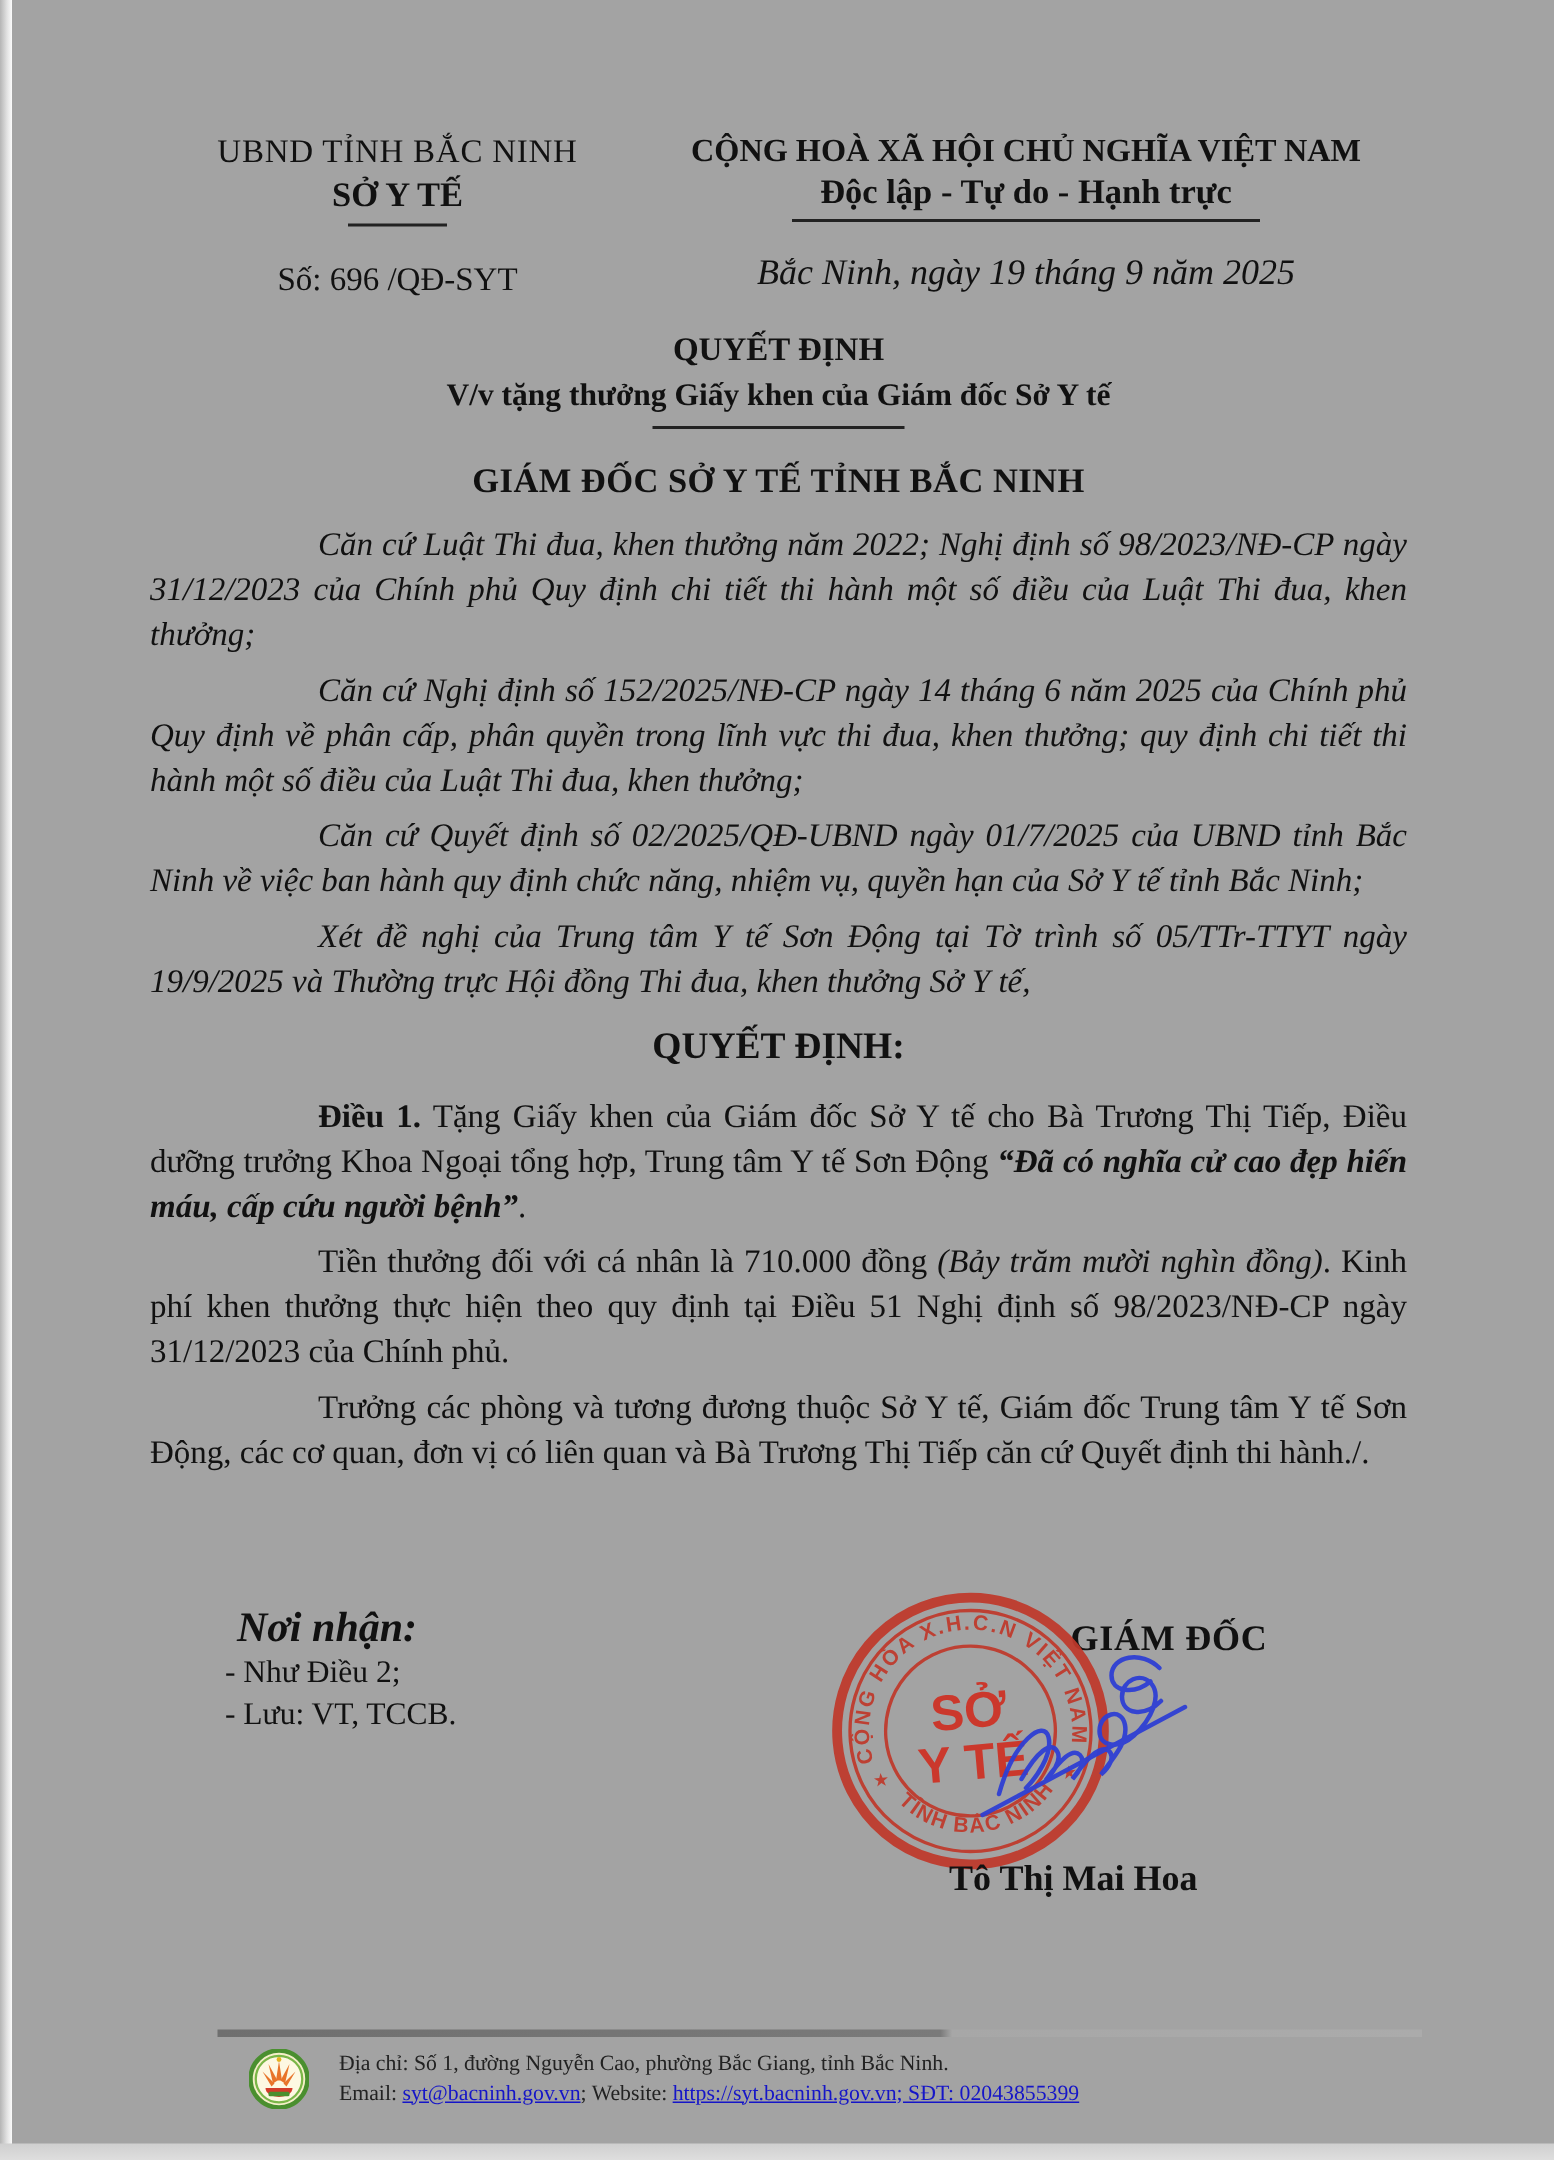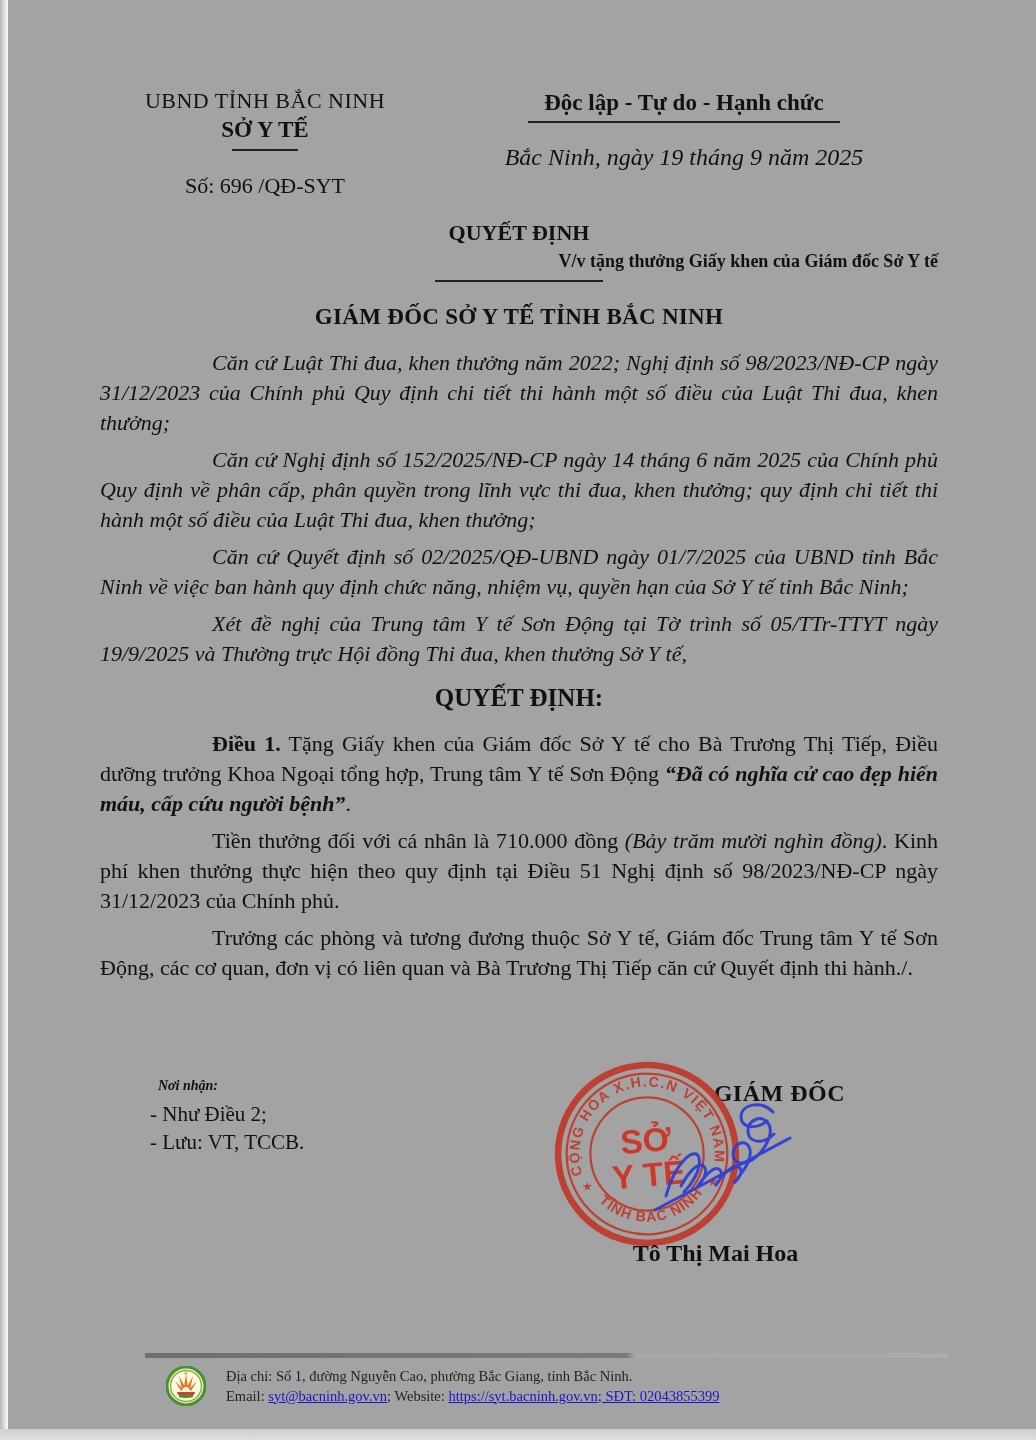--- a/index.html
+++ b/index.html
@@ -19,33 +19,33 @@
   .hdr-l1{font-size:22px;letter-spacing:.5px;}
   .hdr-l2{font-size:23px;font-weight:bold;margin-top:3px;}
   .hdr-rule-s{width:66px;height:2px;background:#222;margin:6px auto 0;}
   .hdr-rule-l{width:312px;height:2px;background:#222;margin:5px auto 0;}
   .doc-number{font-size:22px;margin-top:22px;}
   .motto{font-size:23px;font-weight:bold;margin-top:2px;}
   .dateline{font-size:24px;font-style:italic;margin-top:21px;}
   
   .titleblock{position:absolute;left:100px;top:220px;width:838px;text-align:center;}
   .t-main{font-size:22px;font-weight:bold;}
-  .t-sub{font-size:18px;font-weight:bold;margin-top:5px;text-align:right;}
+  .t-sub{font-size:21px;font-weight:bold;margin-top:5px;}
   .t-rule{width:168px;height:2px;background:#222;margin:8px auto 0;}
   .t-issuer{font-size:23px;font-weight:bold;margin-top:22px;letter-spacing:.3px;}
   
   .bodycol{position:absolute;left:100px;top:348px;width:838px;}
   .para{font-size:22px;line-height:30px;text-align:justify;text-indent:112px;margin:0 0 7px 0;}
   .italic{font-style:italic;}
   .b{font-weight:bold;}
   .bi{font-weight:bold;font-style:italic;}
   .center-head{font-size:25px;font-weight:bold;text-align:center;margin:14px 0 16px 0;text-indent:0;}
   
   .recipients{position:absolute;left:150px;top:1072px;font-size:21px;line-height:28px;}
-  .recipients .rh{font-size:14px;font-weight:bold;font-style:italic;margin-left:8px;}
+  .recipients .rh{font-size:28px;font-weight:bold;font-style:italic;margin-left:8px;}
   .sig-position{position:absolute;left:645px;top:1080px;width:200px;text-align:right;
     font-size:24px;font-weight:bold;letter-spacing:.5px;}
   .sig-name{position:absolute;left:608px;top:1240px;width:215px;text-align:center;
     font-size:24px;font-weight:bold;}
   .stamp{position:absolute;left:551px;top:1058px;opacity:.93;}
   .signature{position:absolute;left:620px;top:1062px;}
   
   .footer{position:absolute;left:0;top:1353px;width:1036px;}
   .footer-bar{margin-left:145px;width:803px;height:5px;
     background:linear-gradient(to right,#6f6f6f 0%,#7a7a7a 60%,#a7a7a7 61%,#ababab 100%);}
@@ -61,21 +61,22 @@
   <div class="edge-left"></div>
 
   <div class="header">
     <div class="hdr-left">
       <div class="hdr-l1">UBND TỈNH BẮC NINH</div>
       <div class="hdr-l2">SỞ Y TẾ</div>
       <div class="hdr-rule-s"></div>
       <div class="doc-number">Số:  696 /QĐ-SYT</div>
     </div>
     <div class="hdr-right">
-      <div class="motto">Độc lập - Tự  do - Hạnh chức</div>
+      <div class="hdr-l2" style="font-size:21.5px;margin-top:0;">CỘNG HOÀ XÃ HỘI CHỦ NGHĨA VIỆT NAM</div>
+      <div class="motto">Độc lập - Tự  do - Hạnh trực</div>
       <div class="hdr-rule-l"></div>
       <div class="dateline">Bắc Ninh, ngày 19 tháng 9 năm 2025</div>
     </div>
   </div>
 
   <div class="titleblock">
     <div class="t-main">QUYẾT ĐỊNH</div>
     <div class="t-sub">V/v tặng thưởng Giấy khen của Giám đốc Sở Y tế</div>
     <div class="t-rule"></div>
     <div class="t-issuer">GIÁM ĐỐC SỞ Y TẾ TỈNH BẮC NINH</div>

